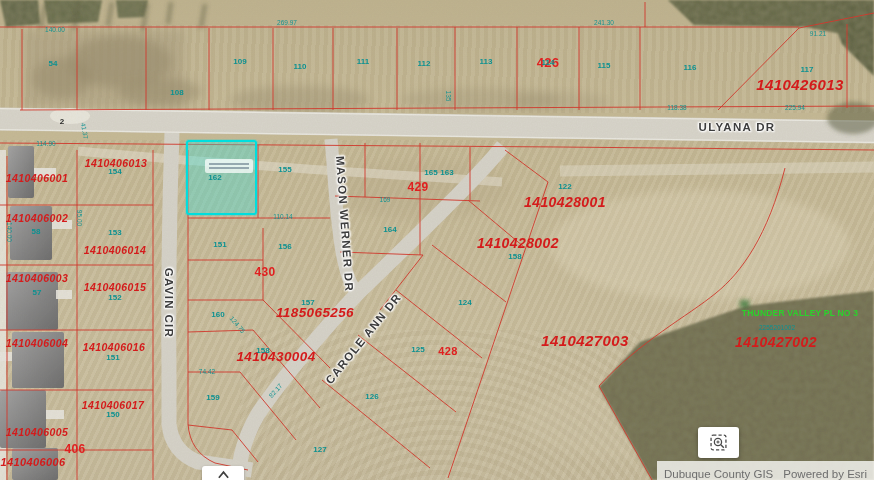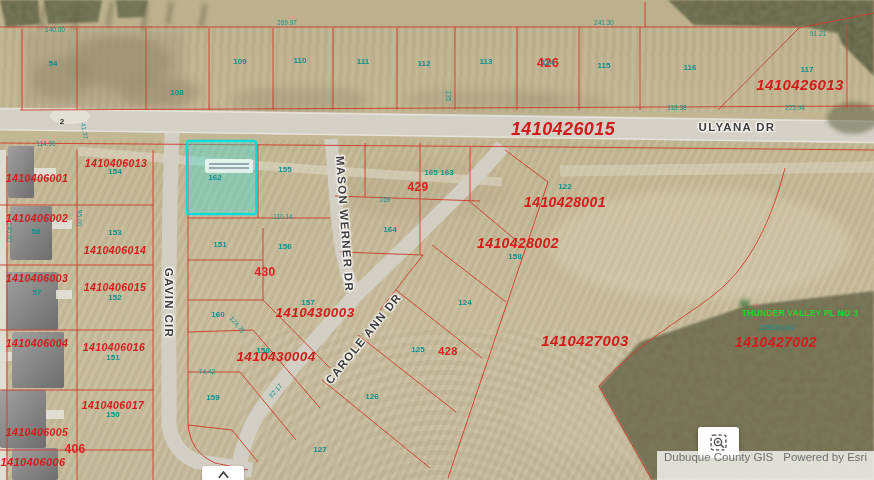--- a/index.html
+++ b/index.html
@@ -28,21 +28,21 @@
   .subdiv{color:#2bd22b;font-weight:700;font-size:8.5px;letter-spacing:.2px;}
   .subdiv-id{color:#0d9191;font-size:6.5px;}
   .selected-parcel{position:absolute;border:2px solid #00dede;background:rgba(64,224,216,.38);
     border-radius:3px;box-shadow:0 0 0 1px rgba(0,220,220,.22);}
   .mini-tip{position:absolute;left:205px;top:159px;width:48px;height:14px;border-radius:2px;
     background:rgba(255,255,255,.72);padding:2px 4px;}
   .mini-tip i{display:block;height:2px;background:rgba(130,150,160,.8);margin-top:2px;}
   .badge{position:absolute;left:698px;top:427px;height:31px;display:flex;align-items:center;gap:9px;
     background:#fff;border-radius:3px;padding:0 12px;box-shadow:0 1px 4px rgba(0,0,0,.35);}
   .badge span{font-size:14.5px;color:#4a4a4a;}
-  .attribution{position:absolute;right:0;bottom:0;height:29px;display:flex;align-items:flex-start;gap:10px;
+  .attribution{position:absolute;right:0;bottom:0;height:19px;display:flex;align-items:flex-end;gap:10px;
     background:rgba(250,250,248,.8);padding:0 7px;font-size:11.5px;color:#6e6e6e;white-space:nowrap;}
   .expand-btn{position:absolute;left:202px;top:466px;width:42px;height:20px;border:none;
     background:#fff;border-radius:3px 3px 0 0;box-shadow:0 1px 3px rgba(0,0,0,.3);
     display:flex;align-items:flex-start;justify-content:center;padding-top:4px;cursor:pointer;}
 </style>
 </head>
 <body>
 
 <div class="stage">
 
@@ -176,36 +176,35 @@
       <span class="lbl parcel-id" style="left: 37px; top: 218px; font-size: 10.5px; transform: translate(-50%, -50%);">1410406002</span>
       <span class="lbl parcel-id" style="left: 115px; top: 250px; font-size: 10.5px; transform: translate(-50%, -50%); text-align: right;">1410406014</span>
       <span class="lbl parcel-id" style="left: 37px; top: 278px; font-size: 10.5px; transform: translate(-50%, -50%);">1410406003</span>
       <span class="lbl parcel-id" style="left: 115px; top: 287px; font-size: 10.5px; transform: translate(-50%, -50%);">1410406015</span>
       <span class="lbl parcel-id" style="left: 37px; top: 343px; font-size: 10.5px; transform: translate(-50%, -50%);">1410406004</span>
       <span class="lbl parcel-id" style="left: 114px; top: 347px; font-size: 10.5px; transform: translate(-50%, -50%);">1410406016</span>
       <span class="lbl parcel-id" style="left: 113px; top: 405px; font-size: 10.5px; transform: translate(-50%, -50%);">1410406017</span>
       <span class="lbl parcel-id" style="left: 37px; top: 432px; font-size: 10.5px; transform: translate(-50%, -50%);">1410406005</span>
       <span class="lbl parcel-id" style="left: 33px; top: 462px; font-size: 11px; transform: translate(-50%, -50%);">1410406006</span>
       <span class="lbl parcel-id" style="left: 800px; top: 84px; font-size: 15px; transform: translate(-50%, -50%);">1410426013</span>
-      <span class="lbl parcel-id" style="left: 563px; top: 129px; font-size: 18px; transform: translate(-50%, -50%);">1410426015</span>
       <span class="lbl parcel-id" style="left: 565px; top: 202px; font-size: 14px; transform: translate(-50%, -50%);">1410428001</span>
       <span class="lbl parcel-id" style="left: 518px; top: 243px; font-size: 14px; transform: translate(-50%, -50%);">1410428002</span>
-      <span class="lbl parcel-id" style="left: 315px; top: 313px; font-size: 13.5px; transform: translate(-50%, -50%);">1410430003</span>
+      <span class="lbl parcel-id" style="left: 315px; top: 313px; font-size: 13.5px; transform: translate(-50%, -50%);">1185065256</span>
       <span class="lbl parcel-id" style="left: 276px; top: 357px; font-size: 13.5px; transform: translate(-50%, -50%);">1410430004</span>
       <span class="lbl parcel-id" style="left: 585px; top: 340px; font-size: 15px; transform: translate(-50%, -50%);">1410427003</span>
       <span class="lbl parcel-id" style="left: 776px; top: 342px; font-size: 14px; transform: translate(-50%, -50%);">1410427002</span>
       <span class="lbl block-num" style="left: 516px; top: 62px; font-size: 13px; transform: translate(-50%, -50%); margin-left: 32px;">426</span>
       <span class="lbl block-num" style="left: 418px; top: 187px; font-size: 12px; transform: translate(-50%, -50%);">429</span>
       <span class="lbl block-num" style="left: 265px; top: 272px; font-size: 12px; transform: translate(-50%, -50%);">430</span>
       <span class="lbl block-num" style="left: 448px; top: 351px; font-size: 11px; transform: translate(-50%, -50%);">428</span>
       <span class="lbl block-num" style="left: 75px; top: 449px; font-size: 12px; transform: translate(-50%, -50%);">406</span>
       <span class="lbl lot-num" style="left: 53px; top: 64px; transform: translate(-50%, -50%);">54</span>
       <span class="lbl lot-num" style="left: 177px; top: 61px; transform: translate(-50%, -50%); margin-top: 32px;">108</span>
       <span class="lbl lot-num" style="left: 240px; top: 62px; transform: translate(-50%, -50%);">109</span>
-      <span class="lbl lot-num" style="left: 300px; top: 61px; transform: translate(-50%, -50%);">110</span>
+      <span class="lbl lot-num" style="left: 300px; top: 67px; transform: translate(-50%, -50%);">110</span>
       <span class="lbl lot-num" style="left: 363px; top: 62px; transform: translate(-50%, -50%);">111</span>
       <span class="lbl lot-num" style="left: 424px; top: 64px; transform: translate(-50%, -50%);">112</span>
       <span class="lbl lot-num" style="left: 486px; top: 62px; transform: translate(-50%, -50%);">113</span>
       <span class="lbl lot-num" style="left: 548px; top: 63px; transform: translate(-50%, -50%);">114</span>
       <span class="lbl lot-num" style="left: 604px; top: 66px; transform: translate(-50%, -50%);">115</span>
       <span class="lbl lot-num" style="left: 690px; top: 68px; transform: translate(-50%, -50%);">116</span>
       <span class="lbl lot-num" style="left: 807px; top: 70px; transform: translate(-50%, -50%);">117</span>
       <span class="lbl lot-num" style="left: 115px; top: 172px; transform: translate(-50%, -50%);">154</span>
       <span class="lbl lot-num" style="left: 115px; top: 233px; transform: translate(-50%, -50%);">153</span>
       <span class="lbl lot-num" style="left: 115px; top: 298px; transform: translate(-50%, -50%);">152</span>

